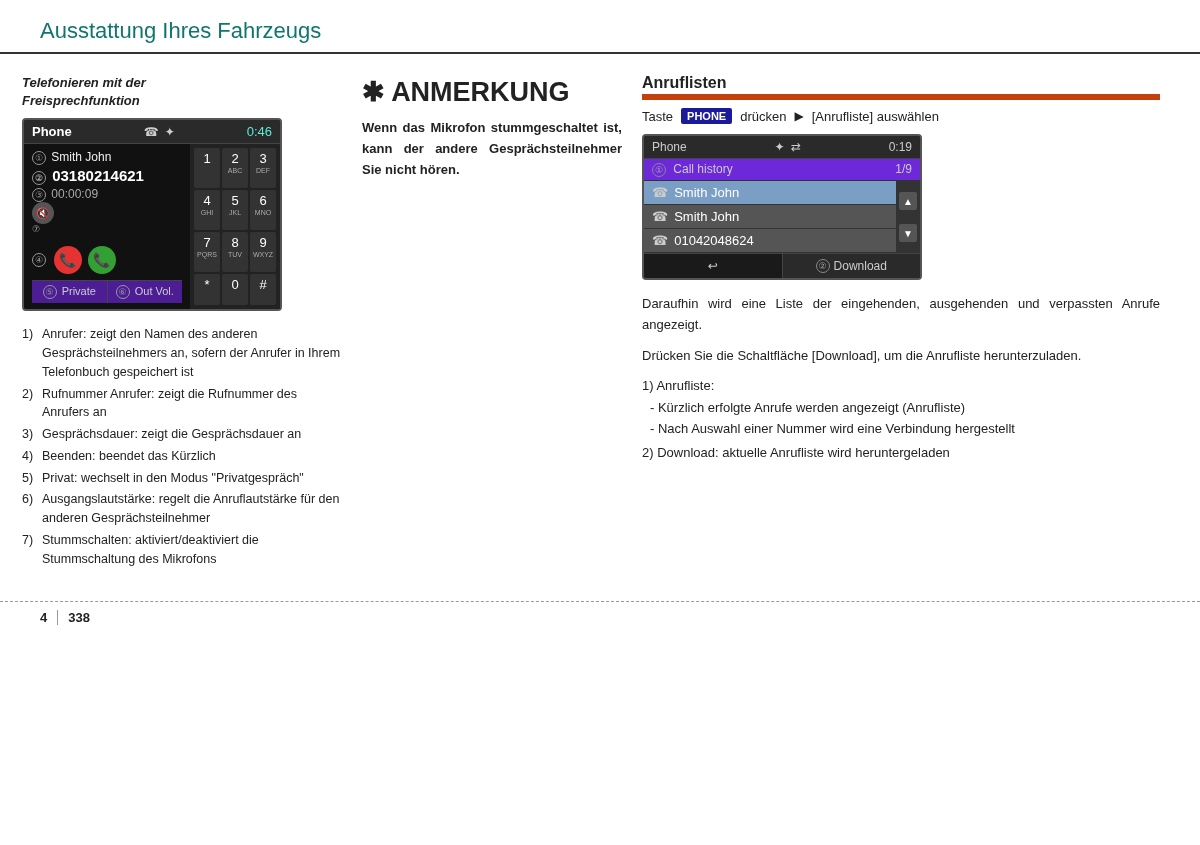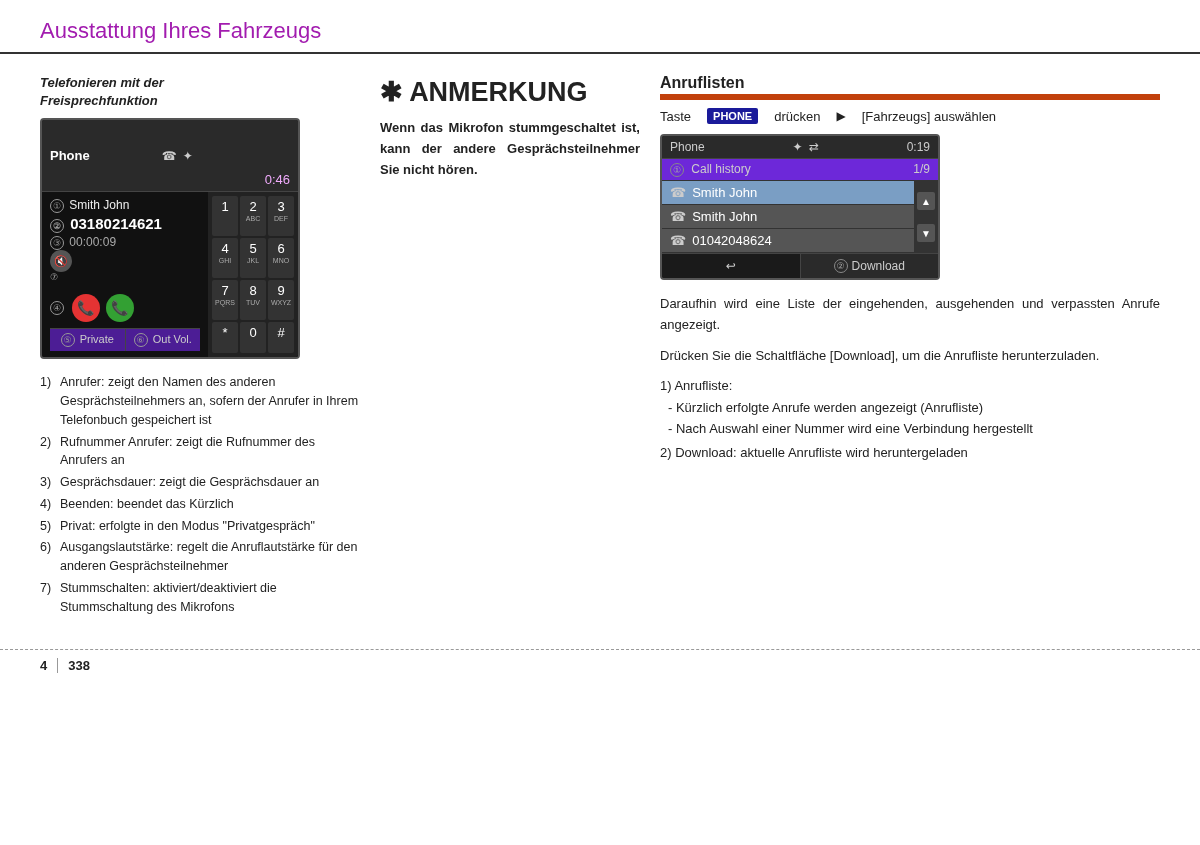--- a/index.html
+++ b/index.html
@@ -13,26 +13,26 @@
     }
 
     .page-header {
       padding: 18px 40px 8px 40px;
       border-bottom: 2px solid #333;
       margin-bottom: 0;
     }
     .page-header h1 {
       font-size: 22px;
       font-weight: normal;
-      color: #a21caf;
+      color: #0f766e;
     }
 
     .content-area {
       display: flex;
-      padding: 20px 40px 20px 40px;
+      padding: 20px 40px 20px 22px;
       gap: 20px;
     }
 
     
     .left-col {
       width: 320px;
       flex-shrink: 0;
     }
 
     .section-title-italic {
@@ -67,23 +67,22 @@
       color: #fff;
       font-weight: bold;
       font-size: 13px;
     }
     .phone-header .phone-icons {
       display: flex;
       gap: 6px;
       align-items: center;
     }
     .phone-header .phone-time {
-      color: #f0abfc;
-      font-size: 13px;
-      margin-top: 48px;
+      color: #5eead4;
+      font-size: 13px;
     }
 
     .phone-body {
       background: #111;
       display: flex;
     }
 
     .phone-left-panel {
       flex: 1;
       padding: 6px 8px;
@@ -251,21 +250,21 @@
       margin-bottom: 8px;
       border-bottom: 6px solid #c2410c;
       padding-bottom: 2px;
     }
 
     .taste-line {
       font-size: 13px;
       margin-bottom: 10px;
       display: flex;
       align-items: center;
-      gap: 16px;
+      gap: 8px;
       flex-wrap: wrap;
     }
     .phone-badge {
       background: #1a1a9a;
       color: #fff;
       font-weight: bold;
       font-size: 11px;
       padding: 2px 6px;
       border-radius: 2px;
     }
@@ -510,21 +509,21 @@
       <li>
         <span class="num-label">3)</span>
         <span>Gesprächsdauer: zeigt die Gesprächsdauer an</span>
       </li>
       <li>
         <span class="num-label">4)</span>
         <span>Beenden: beendet das Kürzlich</span>
       </li>
       <li>
         <span class="num-label">5)</span>
-        <span>Privat: erfolgte in den Modus "Privatgespräch"</span>
+        <span>Privat: wechselt in den Modus "Privatgespräch"</span>
       </li>
       <li>
         <span class="num-label">6)</span>
         <span>Ausgangslautstärke: regelt die Anruflautstärke für den anderen Gesprächsteilnehmer</span>
       </li>
       <li>
         <span class="num-label">7)</span>
         <span>Stummschalten: aktiviert/deaktiviert die Stummschaltung des Mikrofons</span>
       </li>
     </ul>
@@ -541,21 +540,21 @@
   </div>
 
   <div class="right-col">
     <div class="anruflisten-title">Anruflisten</div>
 
     <div class="taste-line">
       <span>Taste</span>
       <span class="phone-badge">PHONE</span>
       <span>drücken</span>
       <span class="arrow-right">▶</span>
-      <span>[Fahrzeugs] auswählen</span>
+      <span>[Anrufliste] auswählen</span>
     </div>
 
     <div class="phone-ui2">
       <div class="phone-header2">
         <span class="phone-label">Phone</span>
         <div style="display:flex;gap:6px;">
           <span>✦</span>
           <span>⇄</span>
         </div>
         <span class="phone-time">0:19</span>

